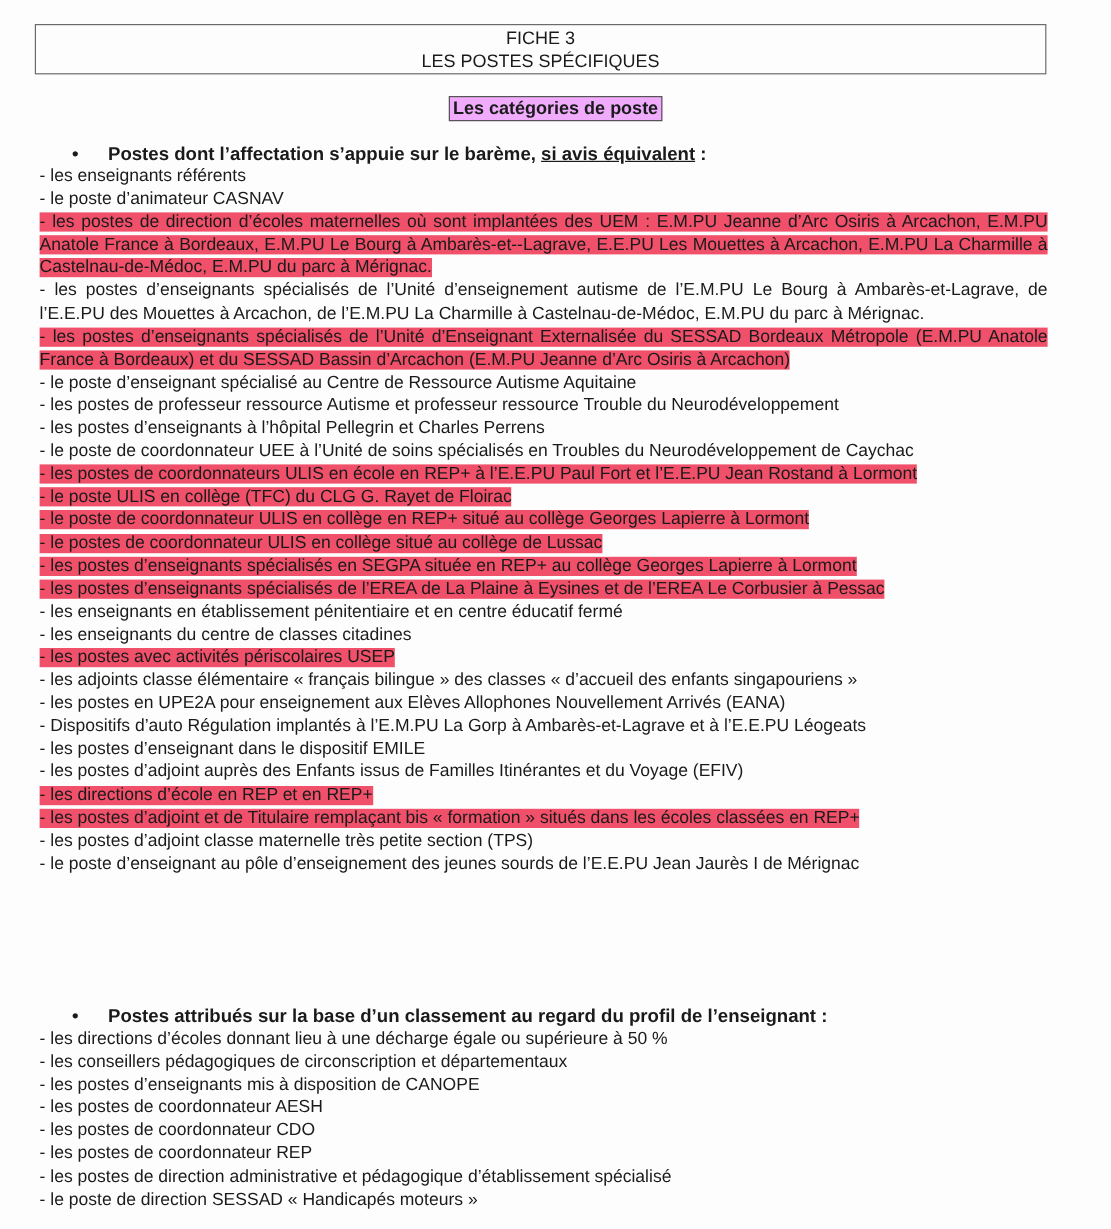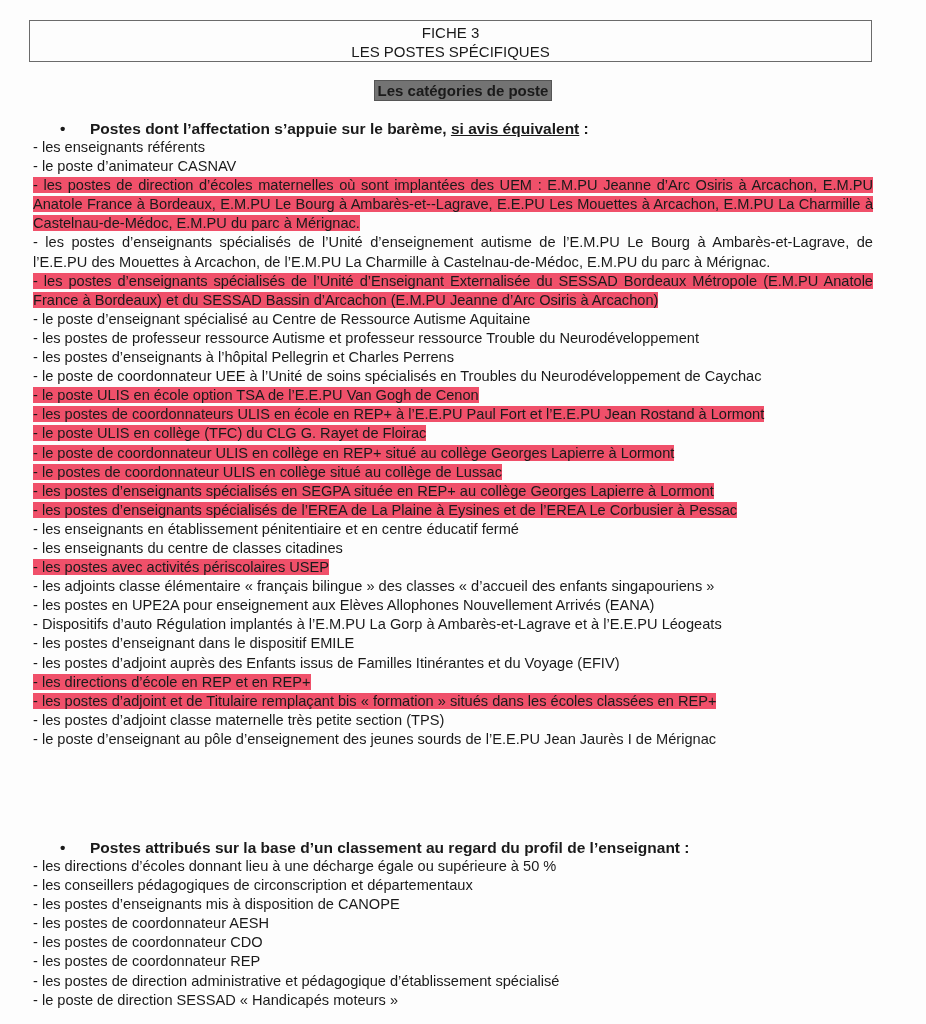--- a/index.html
+++ b/index.html
@@ -1,21 +1,21 @@
 <!DOCTYPE html>
 <html><head>
 <meta charset="utf-8">
 <style>
   html, body { margin:0; padding:0; background:#fdfdfd; }
   body { width:926px; height:1024px; overflow:hidden; position:relative;
     font-family:"Liberation Sans", sans-serif; color:#1a1a1a; }
   .title-box { position:absolute; left:29px; top:20px; width:843px; height:42px;
     border:1px solid #6b6b6b; text-align:center; font-weight:normal; font-size:15px; line-height:19px; padding-top:2px; box-sizing:border-box; }
   .subtitle-wrap { position:absolute; top:80px; left:0; width:926px; text-align:center; }
-  .subtitle { display:inline-block; border:1px solid #555; background:#737373; font-weight:bold; font-size:15px;
+  .subtitle { display:inline-block; border:1px solid #555; background:#f0abfc; font-weight:bold; font-size:15px;
     padding:0 3px; line-height:19px; }
   .section-head { position:absolute; left:60px; font-weight:bold; font-size:15.5px; line-height:19px; }
   .section-head .bullet { display:inline-block; width:30px; }
   .section-head u { text-decoration:underline; }
   .list { position:absolute; left:33px; width:840px; font-size:14.6px; line-height:19.1px; }
   .item { margin:0; text-align:justify; }
   .hl { background:#f0506a; }
 </style>
 </head>
 <body>
@@ -36,21 +36,20 @@
 <div class="list" id="list1" style="top:138px;">
     <p class="item"><span>- les enseignants référents</span></p>
     <p class="item"><span>- le poste d’animateur CASNAV</span></p>
     <p class="item"><span class="hl">- les postes de direction d’écoles maternelles où sont implantées des UEM : E.M.PU Jeanne d’Arc Osiris à Arcachon, E.M.PU Anatole France à Bordeaux, E.M.PU Le Bourg à Ambarès-et--Lagrave, E.E.PU Les Mouettes à Arcachon, E.M.PU La Charmille à Castelnau-de-Médoc, E.M.PU du parc à Mérignac.</span></p>
     <p class="item"><span>- les postes d’enseignants spécialisés de l’Unité d’enseignement autisme de l’E.M.PU Le Bourg à Ambarès-et-Lagrave, de l’E.E.PU des Mouettes à Arcachon, de l’E.M.PU La Charmille à Castelnau-de-Médoc, E.M.PU du parc à Mérignac.</span></p>
     <p class="item"><span class="hl">- les postes d’enseignants spécialisés de l’Unité d’Enseignant Externalisée du SESSAD Bordeaux Métropole (E.M.PU Anatole France à Bordeaux) et du SESSAD Bassin d’Arcachon (E.M.PU Jeanne d’Arc Osiris à Arcachon)</span></p>
     <p class="item"><span>- le poste d’enseignant spécialisé au Centre de Ressource Autisme Aquitaine</span></p>
     <p class="item"><span>- les postes de professeur ressource Autisme et professeur ressource Trouble du Neurodéveloppement</span></p>
     <p class="item"><span>- les postes d’enseignants à l’hôpital Pellegrin et Charles Perrens</span></p>
     <p class="item"><span>- le poste de coordonnateur UEE à l’Unité de soins spécialisés en Troubles du Neurodéveloppement de Caychac</span></p>
-    <p class="item"><span class="hl">- le poste ULIS en école option TSA de l’E.E.PU Van Gogh de Cenon</span></p>
     <p class="item"><span class="hl">- les postes de coordonnateurs ULIS en école en REP+ à l’E.E.PU Paul Fort et l’E.E.PU Jean Rostand à Lormont</span></p>
     <p class="item"><span class="hl">- le poste ULIS en collège (TFC) du CLG G. Rayet de Floirac</span></p>
     <p class="item"><span class="hl">- le poste de coordonnateur ULIS en collège en REP+ situé au collège Georges Lapierre à Lormont</span></p>
     <p class="item"><span class="hl">- le postes de coordonnateur ULIS en collège situé au collège de Lussac</span></p>
     <p class="item"><span class="hl">- les postes d’enseignants spécialisés en SEGPA située en REP+ au collège Georges Lapierre à Lormont</span></p>
     <p class="item"><span class="hl">- les postes d’enseignants spécialisés de l’EREA de La Plaine à Eysines et de l’EREA Le Corbusier à Pessac</span></p>
     <p class="item"><span>- les enseignants en établissement pénitentiaire et en centre éducatif fermé</span></p>
     <p class="item"><span>- les enseignants du centre de classes citadines</span></p>
     <p class="item"><span class="hl">- les postes avec activités périscolaires USEP</span></p>
     <p class="item"><span>- les adjoints classe élémentaire « français bilingue » des classes « d’accueil des enfants singapouriens »</span></p>

